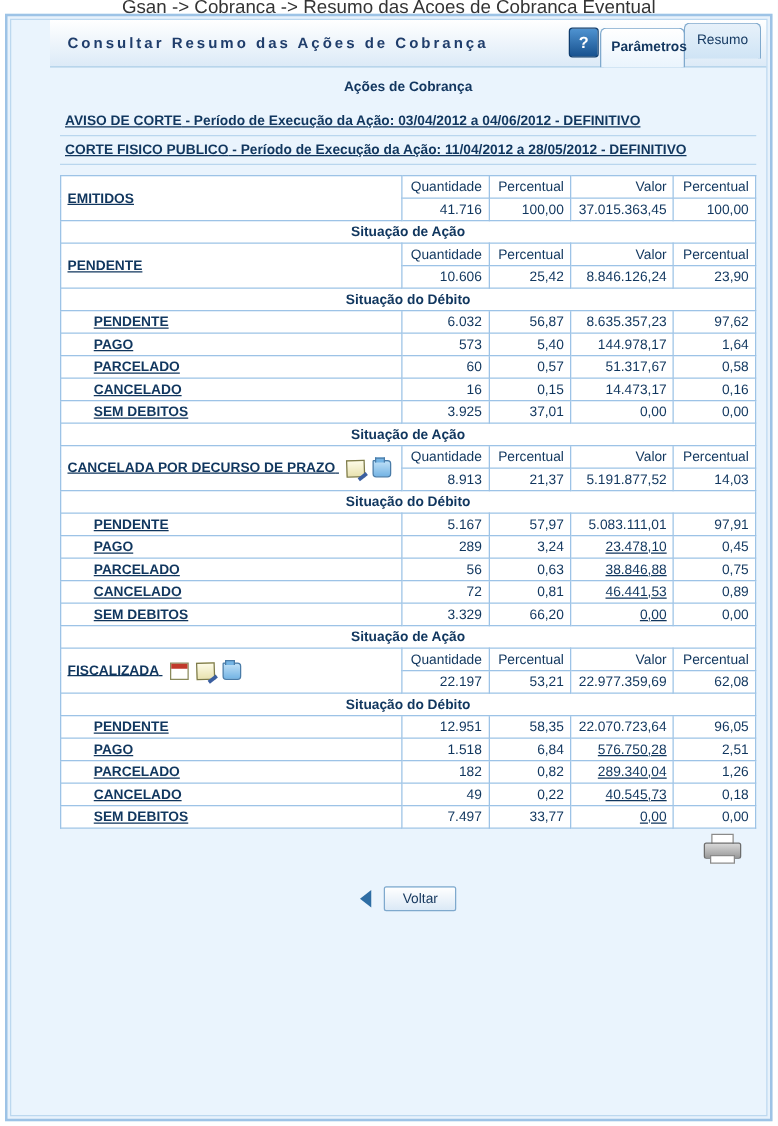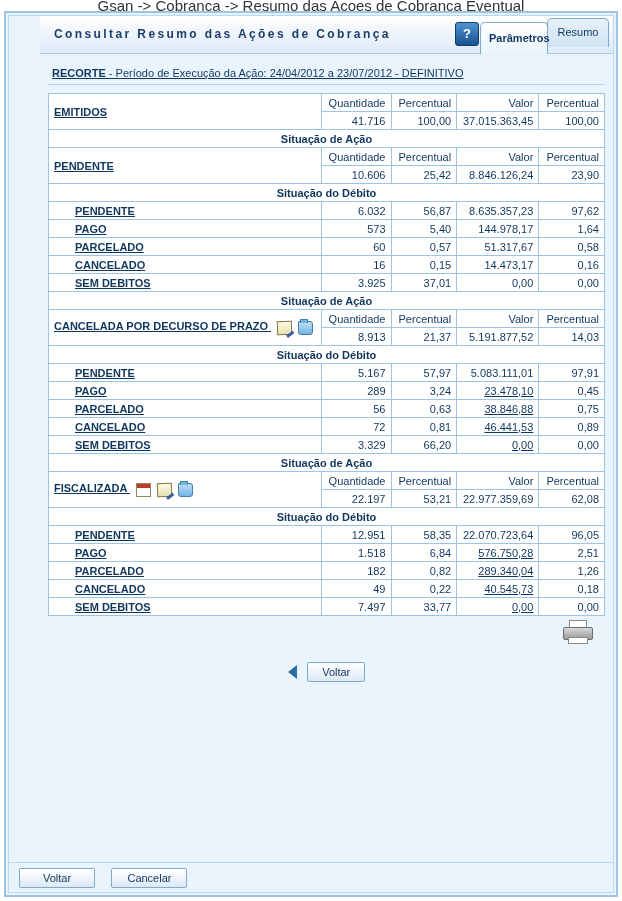--- a/index.html
+++ b/index.html
@@ -290,23 +290,27 @@
 
       <div class="titlebar">
         <div class="title-text">Consultar Resumo das Ações de Cobrança</div>
         <div class="help-icon">?</div>
         <div class="tab active" id="tab-param">Parâmetros</div>
         <div class="tab inactive" id="tab-resumo">Resumo</div>
       </div>
 
       <div class="content">
 
-
-        <div class="action-line">
-          <span class="nm">RECORTE</span><span class="rest"> - Período de Execução da Ação: 24/04/2012 a 23/07/2012 - DEFINITIVO</span>
+        <div class="page-title">Ações de Cobrança</div>
+
+        <div class="action-line strong">
+          <span class="nm">AVISO DE CORTE</span><span class="rest"> - Período de Execução da Ação: 03/04/2012 a 04/06/2012 - DEFINITIVO</span>
+        </div>
+        <div class="action-line strong">
+          <span class="nm">CORTE FISICO PUBLICO</span><span class="rest"> - Período de Execução da Ação: 11/04/2012 a 28/05/2012 - DEFINITIVO</span>
         </div>
 
         <table class="grid">
 
           <tbody>
               <tr>
             <td class="lbl" rowspan="2" style="width:33%">EMITIDOS</td>
             <td class="hdr" style="width:16%">Quantidade</td>
             <td class="hdr" style="width:17%">Percentual</td>
             <td class="hdr" style="width:17%">Valor</td>
@@ -509,20 +513,16 @@
           </div>
         </div>
 
         <div class="voltar-center">
           <span class="arrow-left"></span>
           <span class="btn">Voltar</span>
         </div>
 
       </div>
 
-      <div class="footer-bar">
-        <span class="btn">Voltar</span>
-        <span class="btn">Cancelar</span>
-      </div>
 
     </div>
   </div>
 </div>
 
 </body></html>

